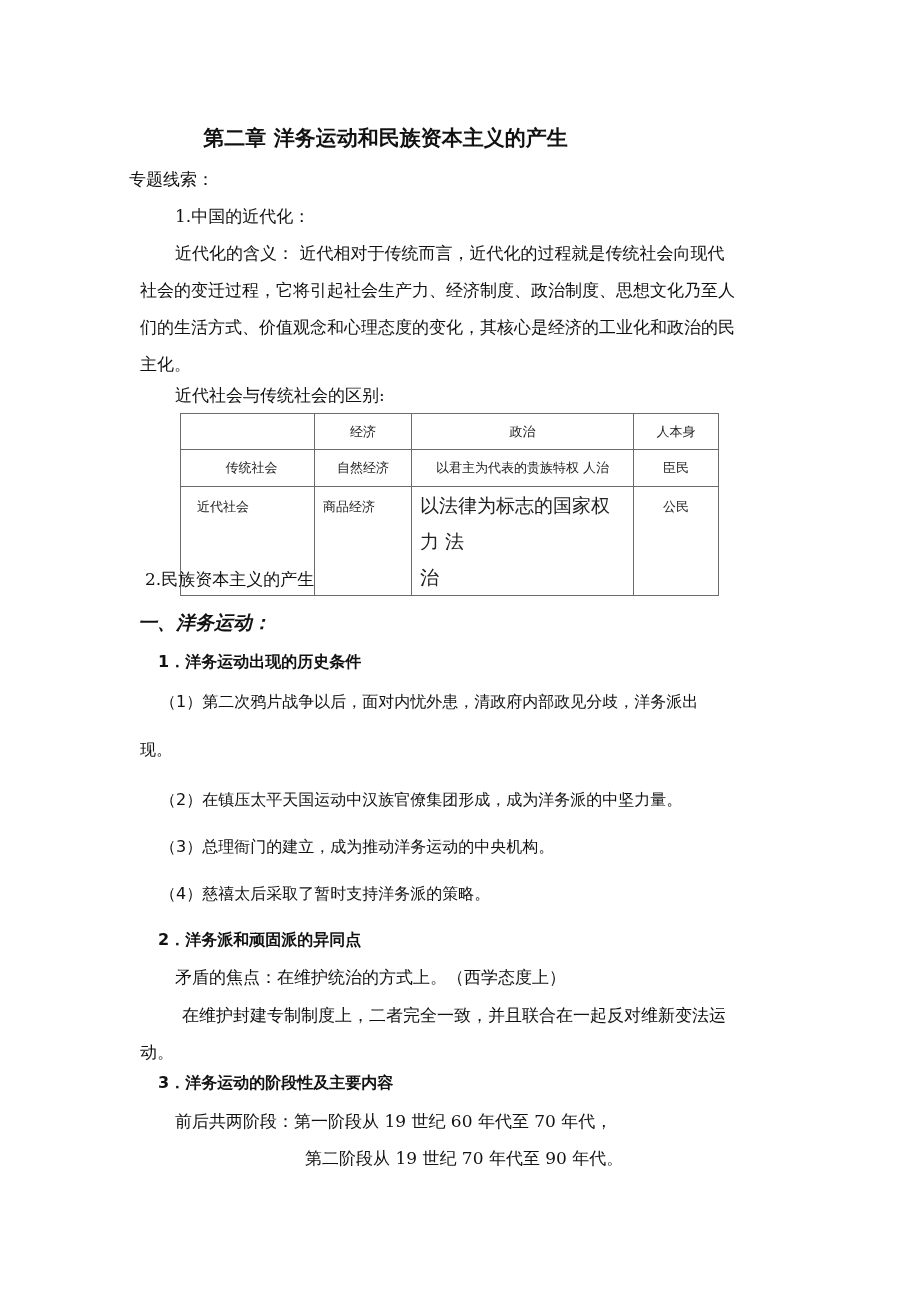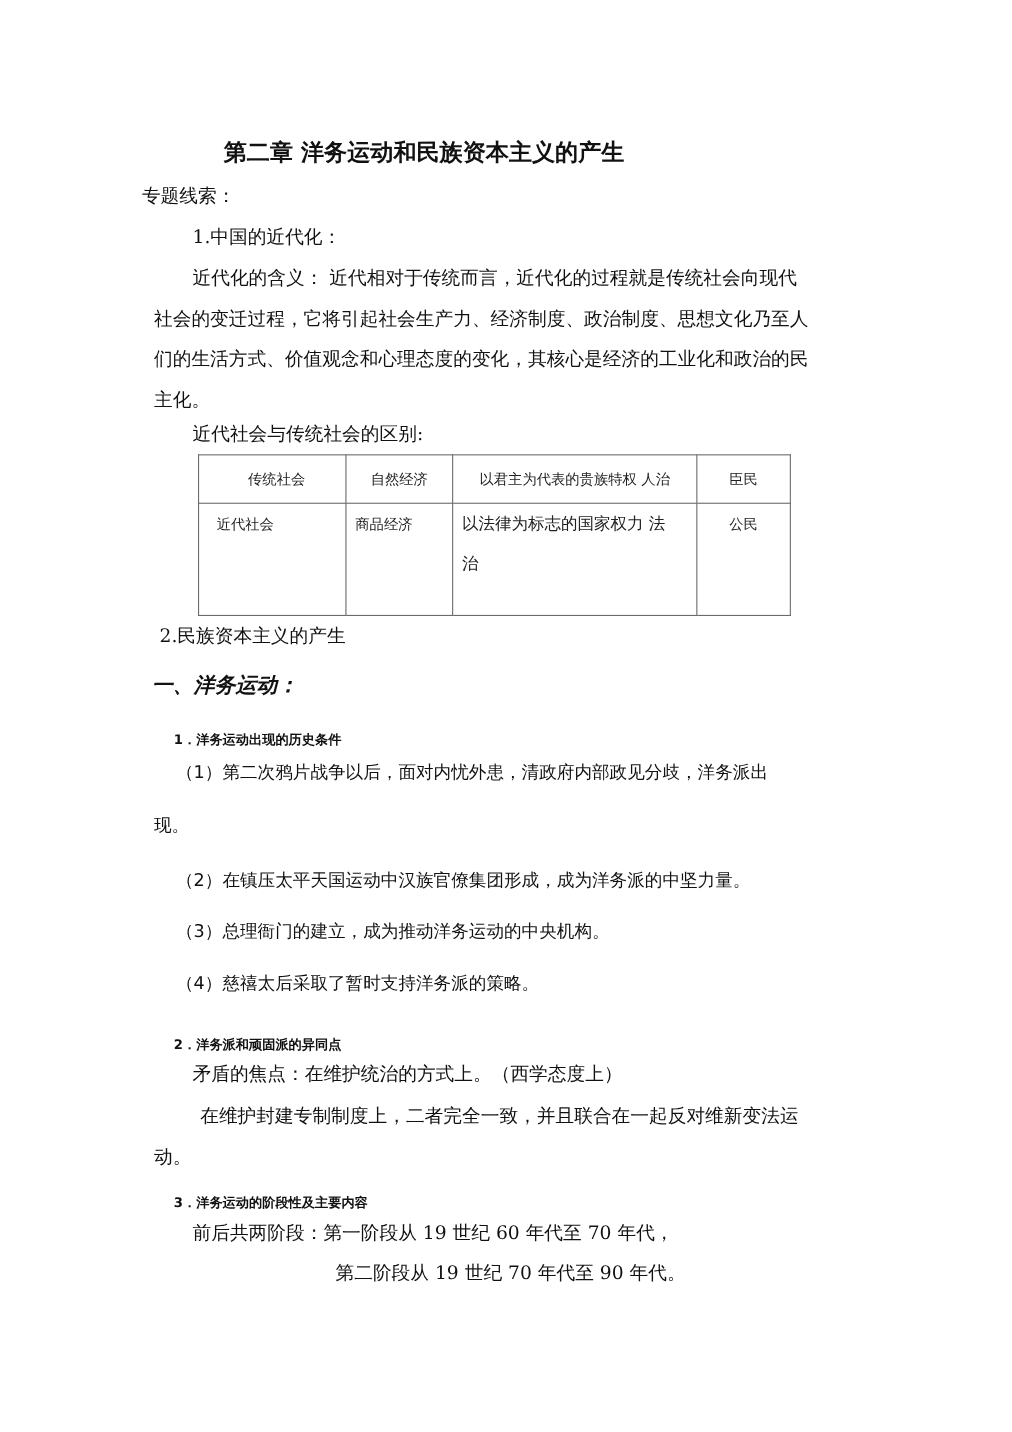--- a/index.html
+++ b/index.html
@@ -5,35 +5,35 @@
     html, body { margin: 0; padding: 0; background: #ffffff; }
     body {
       width: 920px; height: 1302px; position: relative; overflow: hidden;
       font-family: "DejaVu Serif", "Liberation Serif", serif;
       color: #111111;
     }
     .abs { position: absolute; white-space: nowrap; }
     .title { font-size: 21px; font-weight: bold; left: 0; width: 771px; text-align: center; top: 124px; font-family: "DejaVu Sans", "Liberation Sans", sans-serif; }
     .p { font-size: 17px; line-height: 22px; }
     .h1 { font-size: 19px; font-weight: bold; font-family: "DejaVu Sans", "Liberation Sans", sans-serif; }
-    .h2 { font-size: 12px; font-weight: bold; font-family: "DejaVu Sans", "Liberation Sans", sans-serif; margin-top: 12px; }
+    .h2 { font-size: 16px; font-weight: bold; font-family: "DejaVu Sans", "Liberation Sans", sans-serif; }
     .item { font-size: 16px; font-family: "DejaVu Sans", "Liberation Sans", sans-serif; }
 
     table.cmp {
       position: absolute; left: 180px; top: 413px; width: 531px; height: 147px;
       border-collapse: collapse; font-size: 13px; table-layout: fixed;
       font-family: "DejaVu Serif", "Liberation Serif", serif;
     }
     table.cmp td {
       border: 1.5px solid #6b6b6b; vertical-align: top; padding: 0 8px; color: #222;
     }
     table.cmp tr.r0 td { height: 35px; vertical-align: middle; }
     table.cmp tr.r1 td { height: 36px; vertical-align: middle; text-align: center; }
     table.cmp tr.r2 td { height: 74px; padding-top: 10px; line-height: 36px; }
-    table.cmp tr.r2 td.pol { padding-top: 0px; line-height: 36px; font-size: 15px; }
+    table.cmp tr.r2 td.pol { padding-top: 0px; line-height: 36px; font-size: 19px; }
     .c0 { width: 109px; text-align: left; padding-left: 16px !important; }
     .c1 { width: 80px; }
     .c2 { width: 205px; }
     .c3 { width: 68px; text-align: center; }
     .center { text-align: center; }
   </style>
 </head>
 <body>
 
 <div class="abs title">第二章  洋务运动和民族资本主义的产生</div>
@@ -43,20 +43,26 @@
 
 <div class="abs p" style="left:175px; top:242px;">近代化的含义：     近代相对于传统而言，近代化的过程就是传统社会向现代</div>
 <div class="abs p" style="left:140px; top:279px;">社会的变迁过程，它将引起社会生产力、经济制度、政治制度、思想文化乃至人</div>
 <div class="abs p" style="left:140px; top:316px;">们的生活方式、价值观念和心理态度的变化，其核心是经济的工业化和政治的民</div>
 <div class="abs p" style="left:140px; top:353px;">主化。</div>
 
 <div class="abs p" style="left:175px; top:384px;">近代社会与传统社会的区别:</div>
 
 <table class="cmp">
   <tbody>
+      <tr class="r0">
+    <td class="c0"></td>
+    <td class="c1 center">经济</td>
+    <td class="c2 center">政治</td>
+    <td class="c3">人本身</td>
+  </tr>
   <tr class="r1">
     <td class="c0">传统社会</td>
     <td class="c1">自然经济</td>
     <td class="c2">以君主为代表的贵族特权  人治</td>
     <td class="c3">臣民</td>
   </tr>
   <tr class="r2">
     <td class="c0" style="line-height:20px;">近代社会</td>
     <td class="c1" style="line-height:20px;">商品经济</td>
     <td class="c2 pol">

